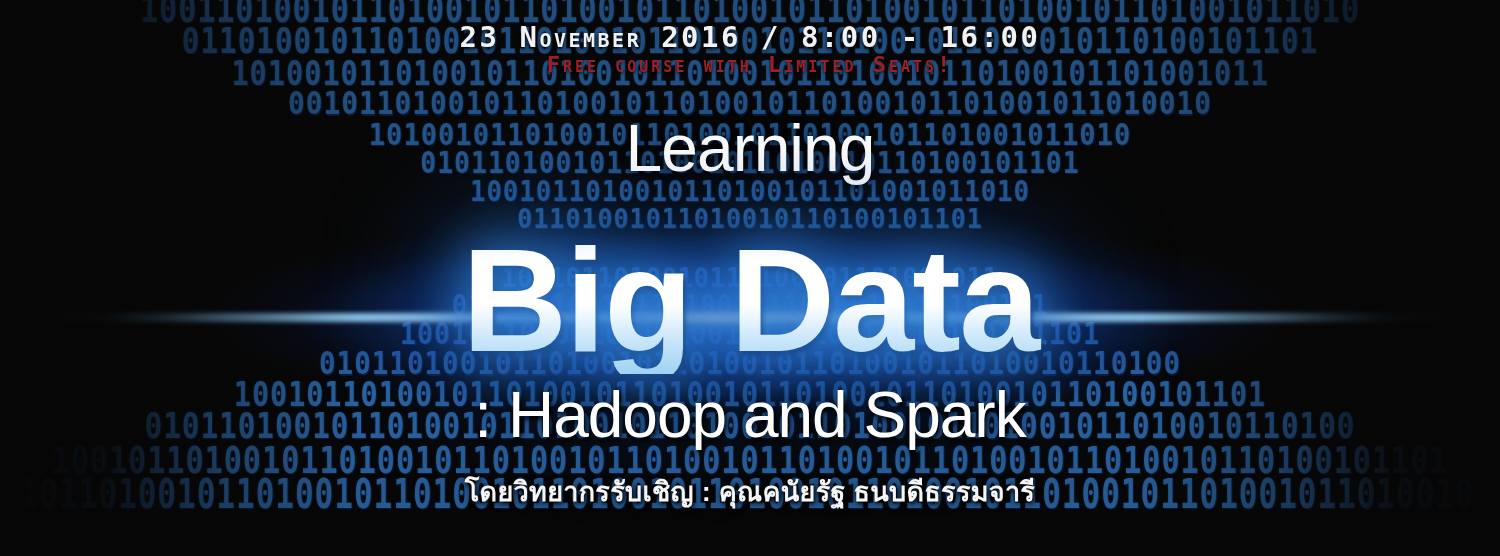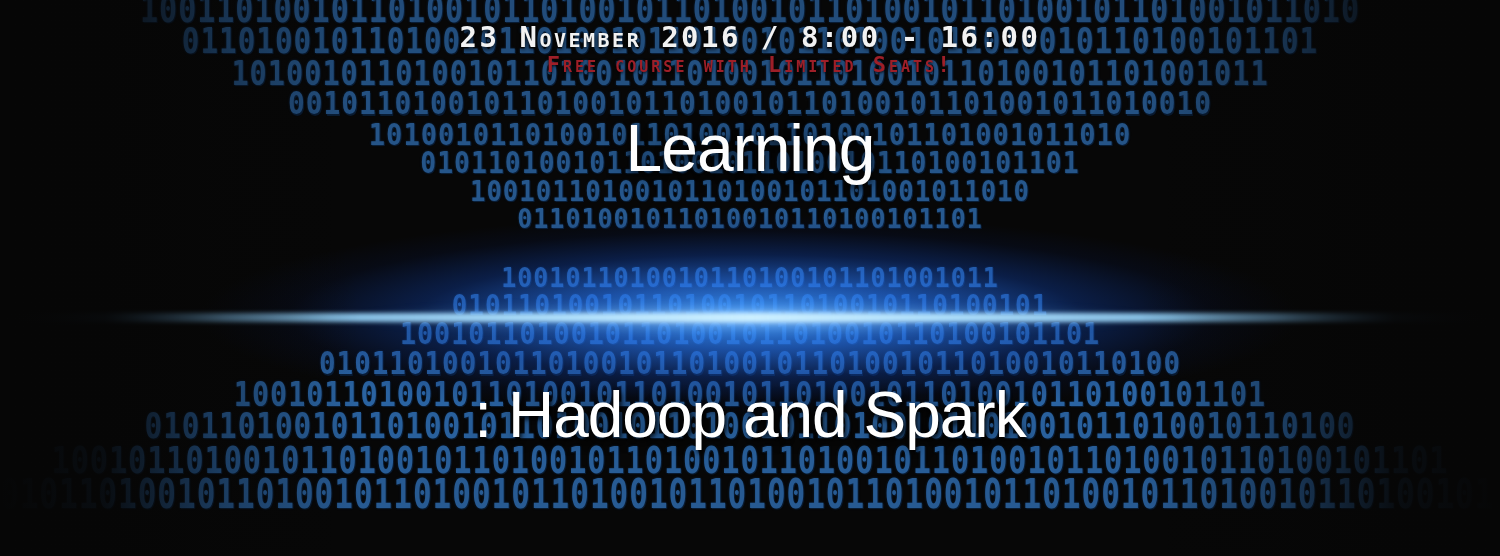--- a/index.html
+++ b/index.html
@@ -213,16 +213,18 @@
   <div id="flare-glow"></div>
   <div id="flare-core"></div>
   <div id="flare-line"></div>
 
   <div id="vignette"></div>
 
   <div id="content">
     <div id="date-line">23 November 2016 / 8:00 - 16:00</div>
     <div id="promo-line">Free course with Limited Seats!</div>
     <div id="eyebrow">Learning</div>
+    <div id="headline">Big Data</div>
     <div id="subhead">: Hadoop and Spark</div>
+    <div id="speaker">โดยวิทยากรรับเชิญ : คุณคนัยรัฐ ธนบดีธรรมจารี</div>
   </div>
 
 </div>
 
 </body></html>

